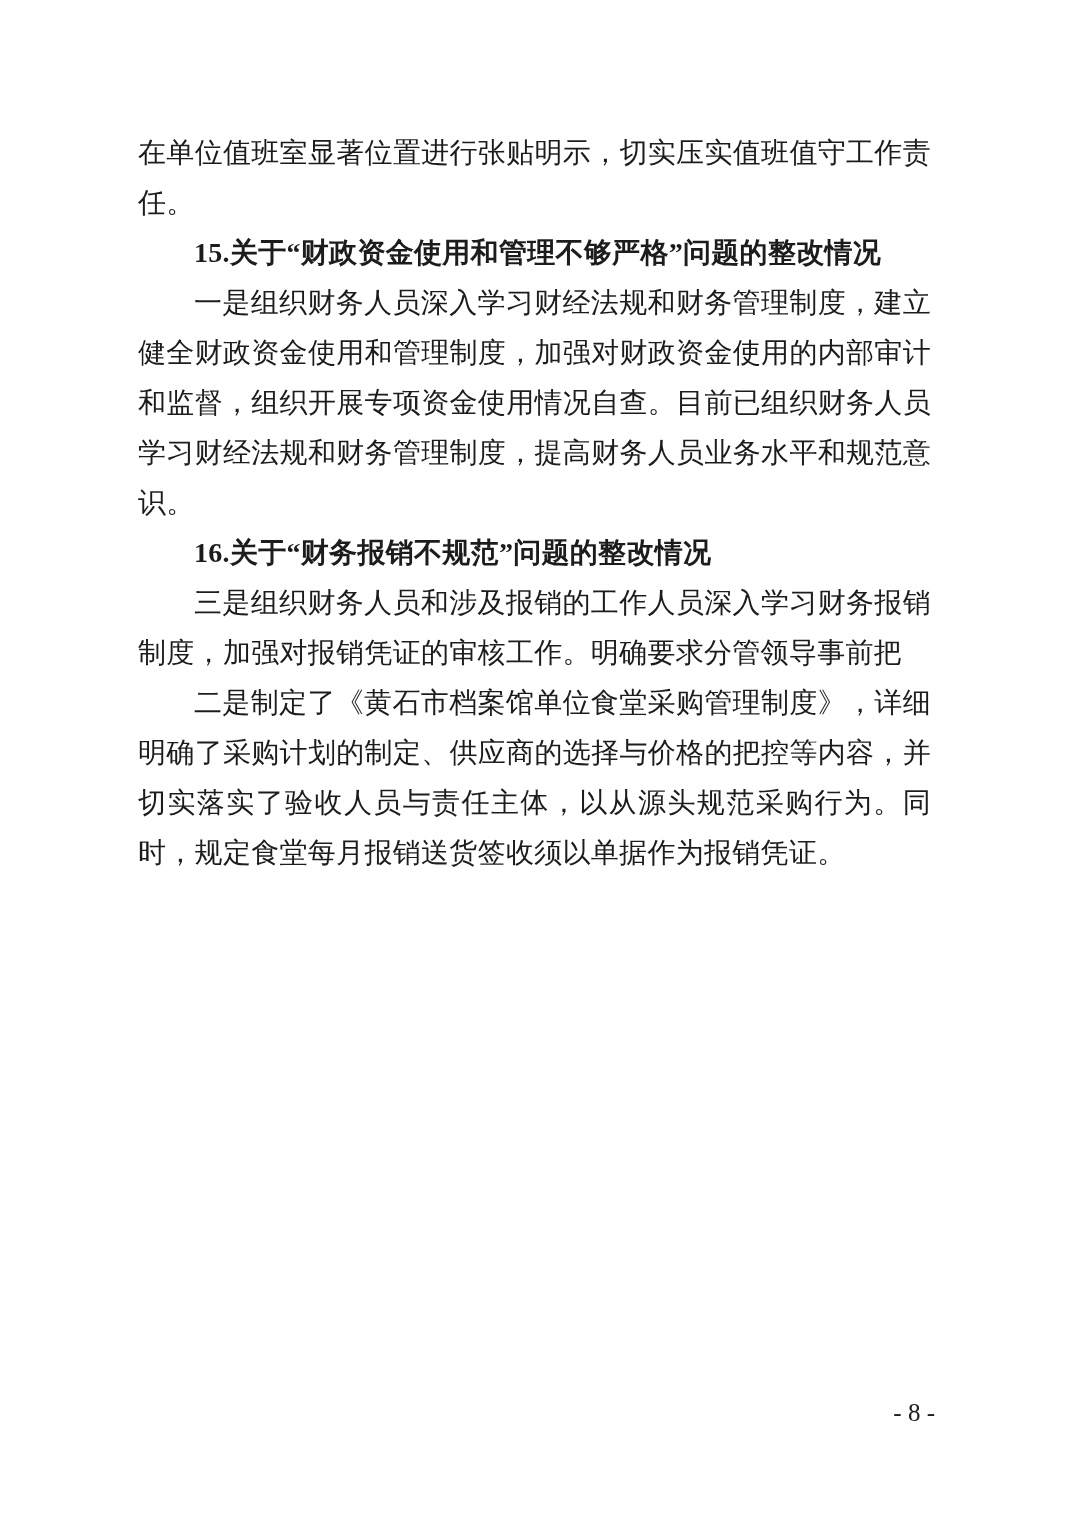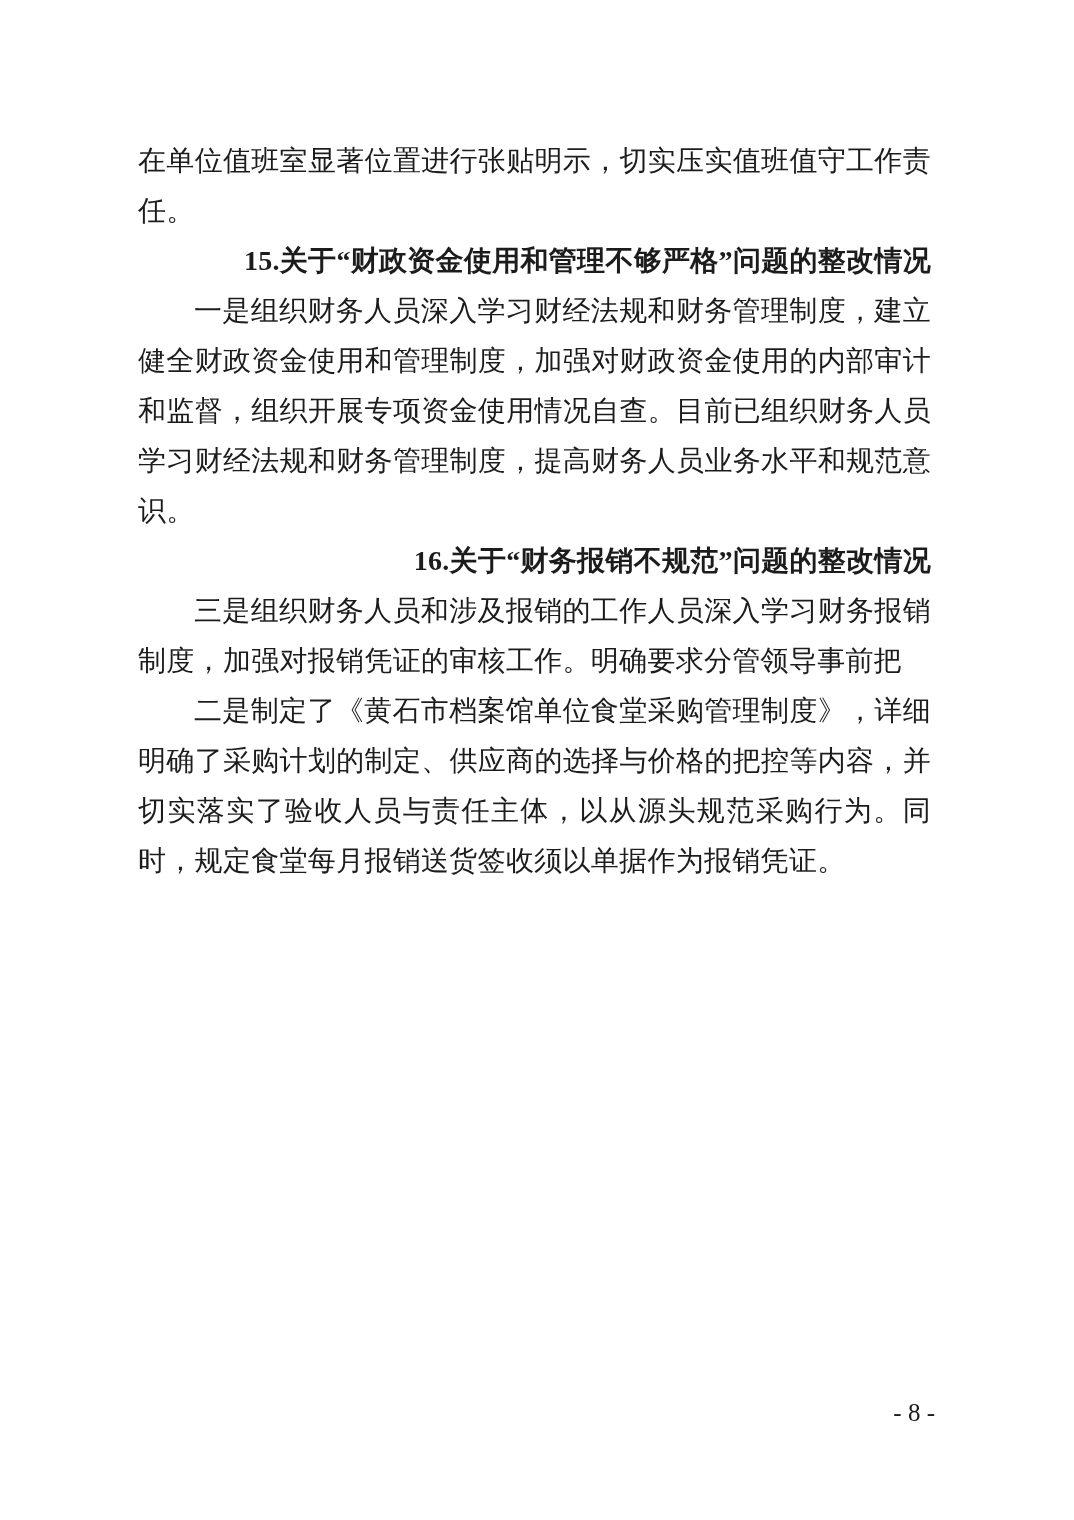--- a/index.html
+++ b/index.html
@@ -12,40 +12,40 @@
     width: 1074px;
     height: 1520px;
     background: #ffffff;
     overflow: hidden;
     font-family: "Liberation Serif", "DejaVu Serif", serif;
     color: #1c1c1c;
   }
   .content {
     position: absolute;
     left: 138px;
-    top: 136px;
+    top: 128px;
     width: 793px;
   }
   .content p,
   .content h3 {
     margin: 0;
     font-size: 28px;
     line-height: 50px;
     text-align: justify;
     text-justify: inter-ideograph;
     letter-spacing: 0.3px;
     font-weight: normal;
   }
   .content p.indent,
   .content h3.heading {
     text-indent: 2em;
   }
   .content h3.heading {
     font-weight: bold;
-    text-align: right;
+    text-align: left;
   }
   .lead {
     font-weight: normal;
   }
   .footer {
     position: absolute;
     top: 1398px;
     right: 139px;
     font-size: 25px;
     line-height: 30px;

